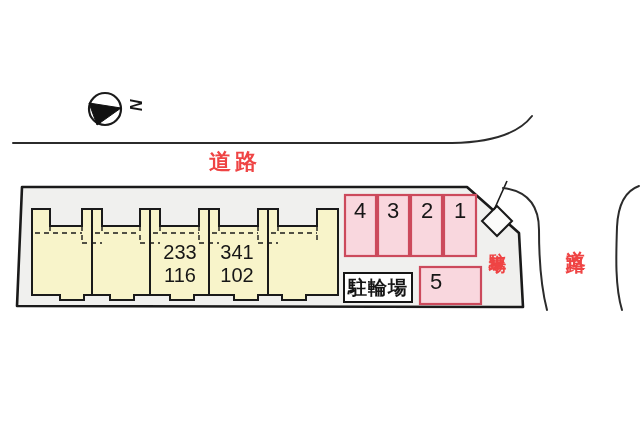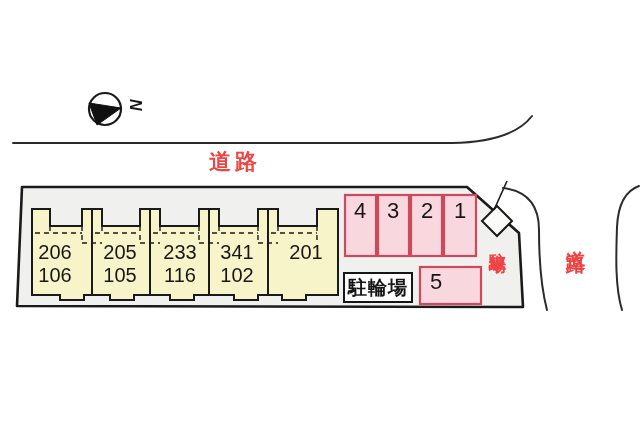--- a/index.html
+++ b/index.html
@@ -80,38 +80,29 @@
       <circle cx="105" cy="109" r="16" fill="#ffffff" stroke="#1a1a1a" stroke-width="2.2"></circle>
       <path d="M 89 103 L 121 108 L 97 125 Z" fill="#111111" stroke="#111111" stroke-width="1"></path>
       <text x="121" y="98" transform="rotate(90 125 103)" font-size="16" font-style="italic" font-weight="bold" font-family="Liberation Sans, sans-serif" fill="#161616">N</text>
     </g>
   </svg>
 
   <div class="lbl road-top">道路</div>
   <div class="lbl vert parking-vert">駐車場</div>
   <div class="lbl vert road-side">道路</div>
 
-  <div class="unit-label" style="left:25px">
-    <div>206</div>
-    <div>106</div>
-  </div>
-  <div class="unit-label" style="left:90px">
-    <div>205</div>
-    <div>105</div>
-  </div>
   <div class="unit-label" style="left:150px">
     <div>233</div>
     <div>116</div>
   </div>
   <div class="unit-label" style="left:207px">
     <div>341</div>
     <div>102</div>
   </div>
   <div class="unit-label" style="left:276px">
-    <div>201</div>
   </div>
 
   <div class="stall-num" style="left:348px">4</div>
   <div class="stall-num" style="left:381px">3</div>
   <div class="stall-num" style="left:415px">2</div>
   <div class="stall-num" style="left:448px">1</div>
   <div class="stall5-num">5</div>
 
   <div class="bike-box">
     <span>駐輪場</span>

